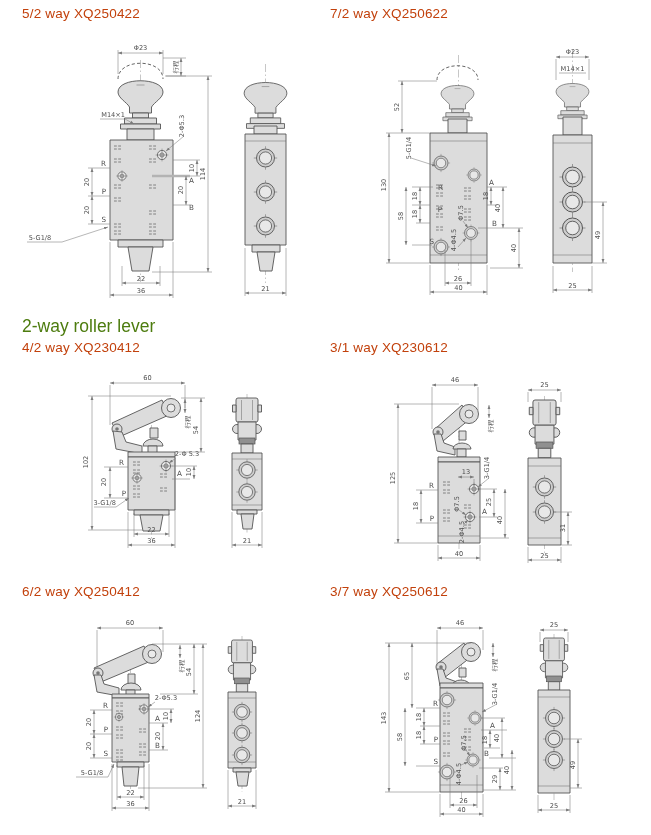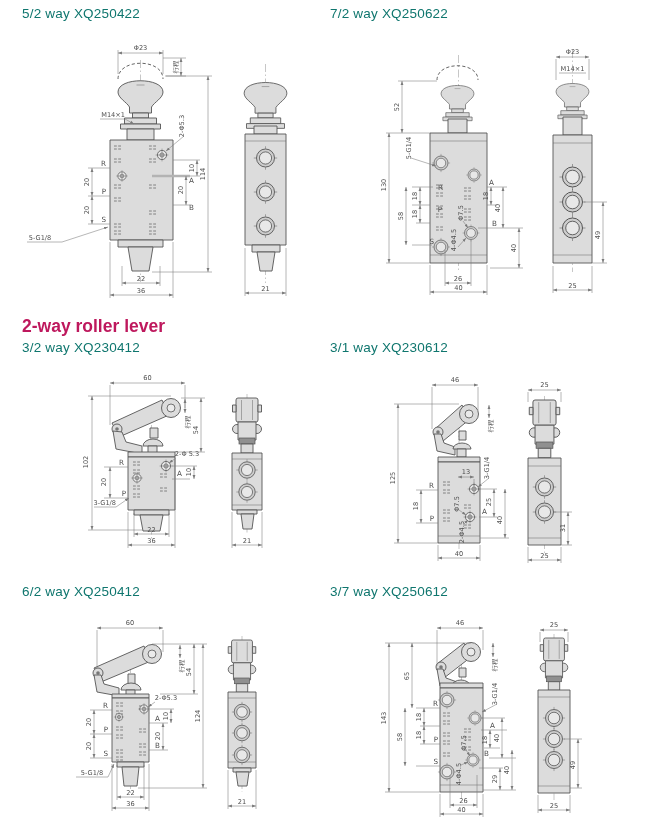--- a/index.html
+++ b/index.html
@@ -1,42 +1,42 @@
 <!DOCTYPE html>
 <html><head>
 <meta charset="utf-8">
 <style>
   html,body { margin:0; padding:0; }
   body {
     width:651px; height:835px; position:relative; background:#ffffff;
     font-family:"Liberation Sans", sans-serif; overflow:hidden;
   }
-  .title { position:absolute; font-size:13.5px; color:#0f766e; letter-spacing:.2px; }
-  .section-h { position:absolute; font-size:17.5px; font-weight:bold; color:#be185d; }
+  .title { position:absolute; font-size:13.5px; color:#c2410c; letter-spacing:.2px; }
+  .section-h { position:absolute; font-size:17.5px; font-weight:normal; color:#4d7c0f; }
   svg.sheet { position:absolute; left:0; top:0; }
   svg text { font-family:"DejaVu Sans", sans-serif; font-size:6.6px; fill:#4f4f4f; }
   svg text.pl { font-size:7.2px; }
   .fig  { fill:#dcdcdc; stroke:#555555; stroke-width:.9; stroke-linejoin:round; }
   .fign { fill:none;    stroke:#555555; stroke-width:.9; stroke-linejoin:round; }
   .thin { fill:none;    stroke:#666666; stroke-width:.5; }
   .dark { fill:#909090; stroke:#555555; stroke-width:.7; }
   .dim  { fill:none; stroke:#7a7a7a; stroke-width:.55; }
   .arr  { marker-start:url(#ar); marker-end:url(#ar); }
   .arre { marker-end:url(#ar); }
   .cl   { fill:none; stroke:#8f8f8f; stroke-width:.5; stroke-dasharray:8 2.5 1.5 2.5; }
   .dash { stroke-dasharray:3.2 2.2; }
   .chan { stroke:#b3b3b3; stroke-width:2.4; }
 </style>
 </head>
 <body>
 
 <div class="title" style="left:22px;top:6px">5/2 way XQ250422</div>
 <div class="title" style="left:330px;top:6px">7/2 way XQ250622</div>
 <div class="section-h" style="left:22px;top:316px">2-way roller lever</div>
-<div class="title" style="left:22px;top:340px">3/2 way XQ230412</div>
+<div class="title" style="left:22px;top:340px">4/2 way XQ230412</div>
 <div class="title" style="left:330px;top:340px">3/1 way XQ230612</div>
 <div class="title" style="left:22px;top:584px">6/2 way XQ250412</div>
 <div class="title" style="left:330px;top:584px">3/7 way XQ250612</div>
 
 <svg class="sheet" width="651" height="835" viewBox="0 0 651 835">
   <defs>
     <marker id="ar" viewBox="0 0 10 10" refX="9" refY="5" markerWidth="8" markerHeight="8" orient="auto-start-reverse">
       <path d="M0,1.8 L9,5 L0,8.2 Z" fill="#7a7a7a"></path>
     </marker>
     <g id="pc">

